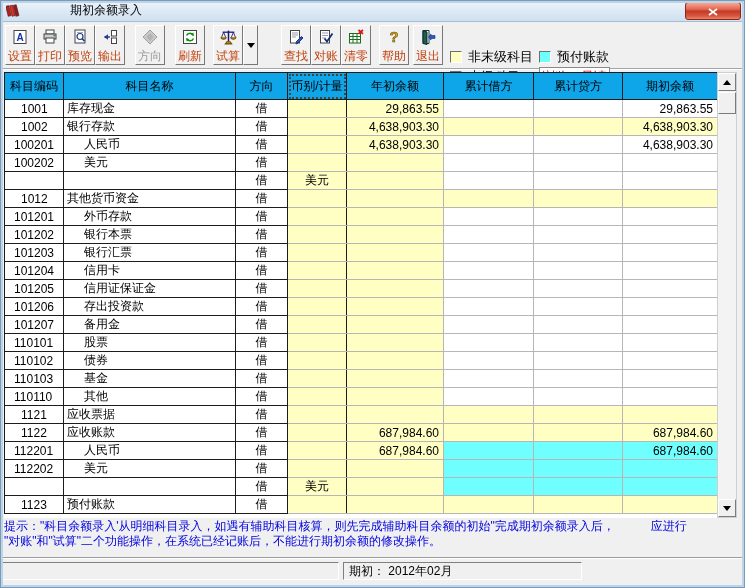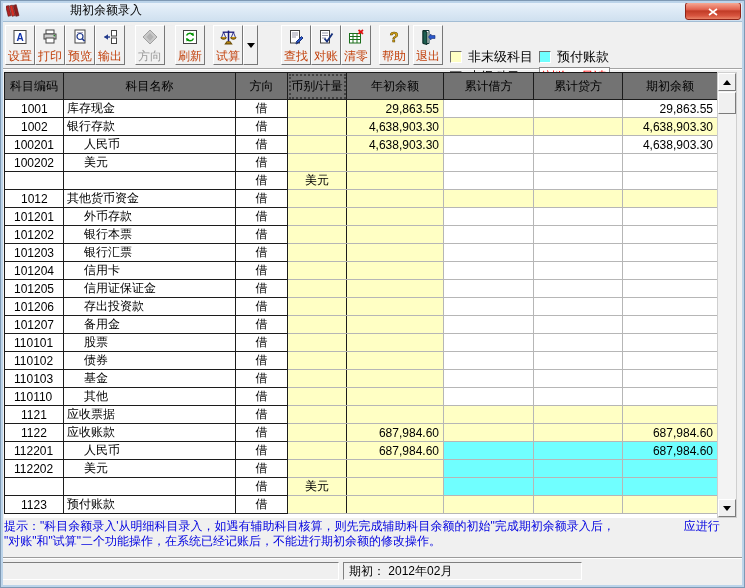--- a/index.html
+++ b/index.html
@@ -36,21 +36,21 @@
   .legend { position:absolute; left:450px; top:26px; display:flex; gap:6px; }
   .lcol { display:flex; flex-direction:column; gap:3px; }
   .litem { display:flex; align-items:center; gap:6px; height:17px; }
   .swatch { width:12px; height:12px; border:1px solid; border-color:#6f6f6f #ffffff #ffffff #6f6f6f; }
   .llabel { font-size:13px; color:#000; white-space:nowrap; }
   .ronote { font-size:13px; color:var(--readonly,#ff0000); border:1px solid #8a8a8a; background:#ffffff; padding:0 2px; white-space:nowrap; }
 
   
   .gridwrap { position:absolute; top:72px; left:4px; width:714px; height:446px; overflow:hidden; background:#fff; }
   table.grid { border-collapse:collapse; table-layout:fixed; width:713px; }
-  .grid th { background:#737373; border:1px solid #1c1c1c; font-weight:normal; font-size:12px;
+  .grid th { background:#0ea5e9; border:1px solid #1c1c1c; font-weight:normal; font-size:12px;
              height:27px; padding:0 2px; color:#000; }
   .grid th.focused { outline:2px dotted #444; outline-offset:-3px; }
   .grid td { height:16px; font-size:12px; padding:0 3px; color:#000; overflow:hidden; white-space:nowrap;
              border-right:1px solid #b6b6b6; border-bottom:1px solid #b6b6b6; background:#fff; }
   .grid td.c-code, .grid td.c-name, .grid td.c-dir { border-right:1px solid #1c1c1c; border-bottom:1px solid #1c1c1c; }
   .grid td.c-code { border-left:1px solid #1c1c1c; padding-left:16px; }
   .grid td.c-cur { border-right:1px solid #1c1c1c; text-align:center; }
   .grid td.c-dir { text-align:center; }
   .grid td.c-initial { border-right:1px solid #1c1c1c; }
   .grid td.c-begin, .grid td.c-debit, .grid td.c-credit, .grid td.c-initial { text-align:right; padding-right:4px; }
@@ -69,21 +69,21 @@
   .sb-btn.up { top:0; }
   .sb-btn.down { bottom:0; }
   .sb-thumb { position:absolute; left:0; top:19px; width:18px; height:22px; background:#f0f0f0;
               border:1px solid; border-color:#ffffff #7b7b7b #7b7b7b #ffffff; cursor:grab; }
   .tri-up { width:0; height:0; border-left:4px solid transparent; border-right:4px solid transparent; border-bottom:5px solid #000; }
   .tri-down { width:0; height:0; border-left:4px solid transparent; border-right:4px solid transparent; border-top:5px solid #000; }
 
   
   .hint { position:absolute; top:519px; left:4px; width:737px; font-size:12px; line-height:15px;
           color:var(--hint,#0000e0); }
-  .hint .gap { margin-left:69px;text-align:right; }
+  .hint .gap { margin-left:36px;text-align:right; }
   .statusbar { position:absolute; top:557px; left:0; width:745px; height:24px; background:#f0f0f0;
                border-top:1px solid #9b9b9b; box-shadow:inset 0 1px 0 #ffffff; }
   .spanel { position:absolute; top:4px; height:18px; background:#f0f0f0;
             border:1px solid; border-color:#7f7f7f #ffffff #ffffff #7f7f7f;
             font-size:12px; line-height:16px; padding:0 5px; color:#000; white-space:nowrap; overflow:hidden; }
   .spanel.p1 { left:2px; width:337px; }
   .spanel.p2 { left:343px; width:239px; }
 </style>
 </head>
 <body>

